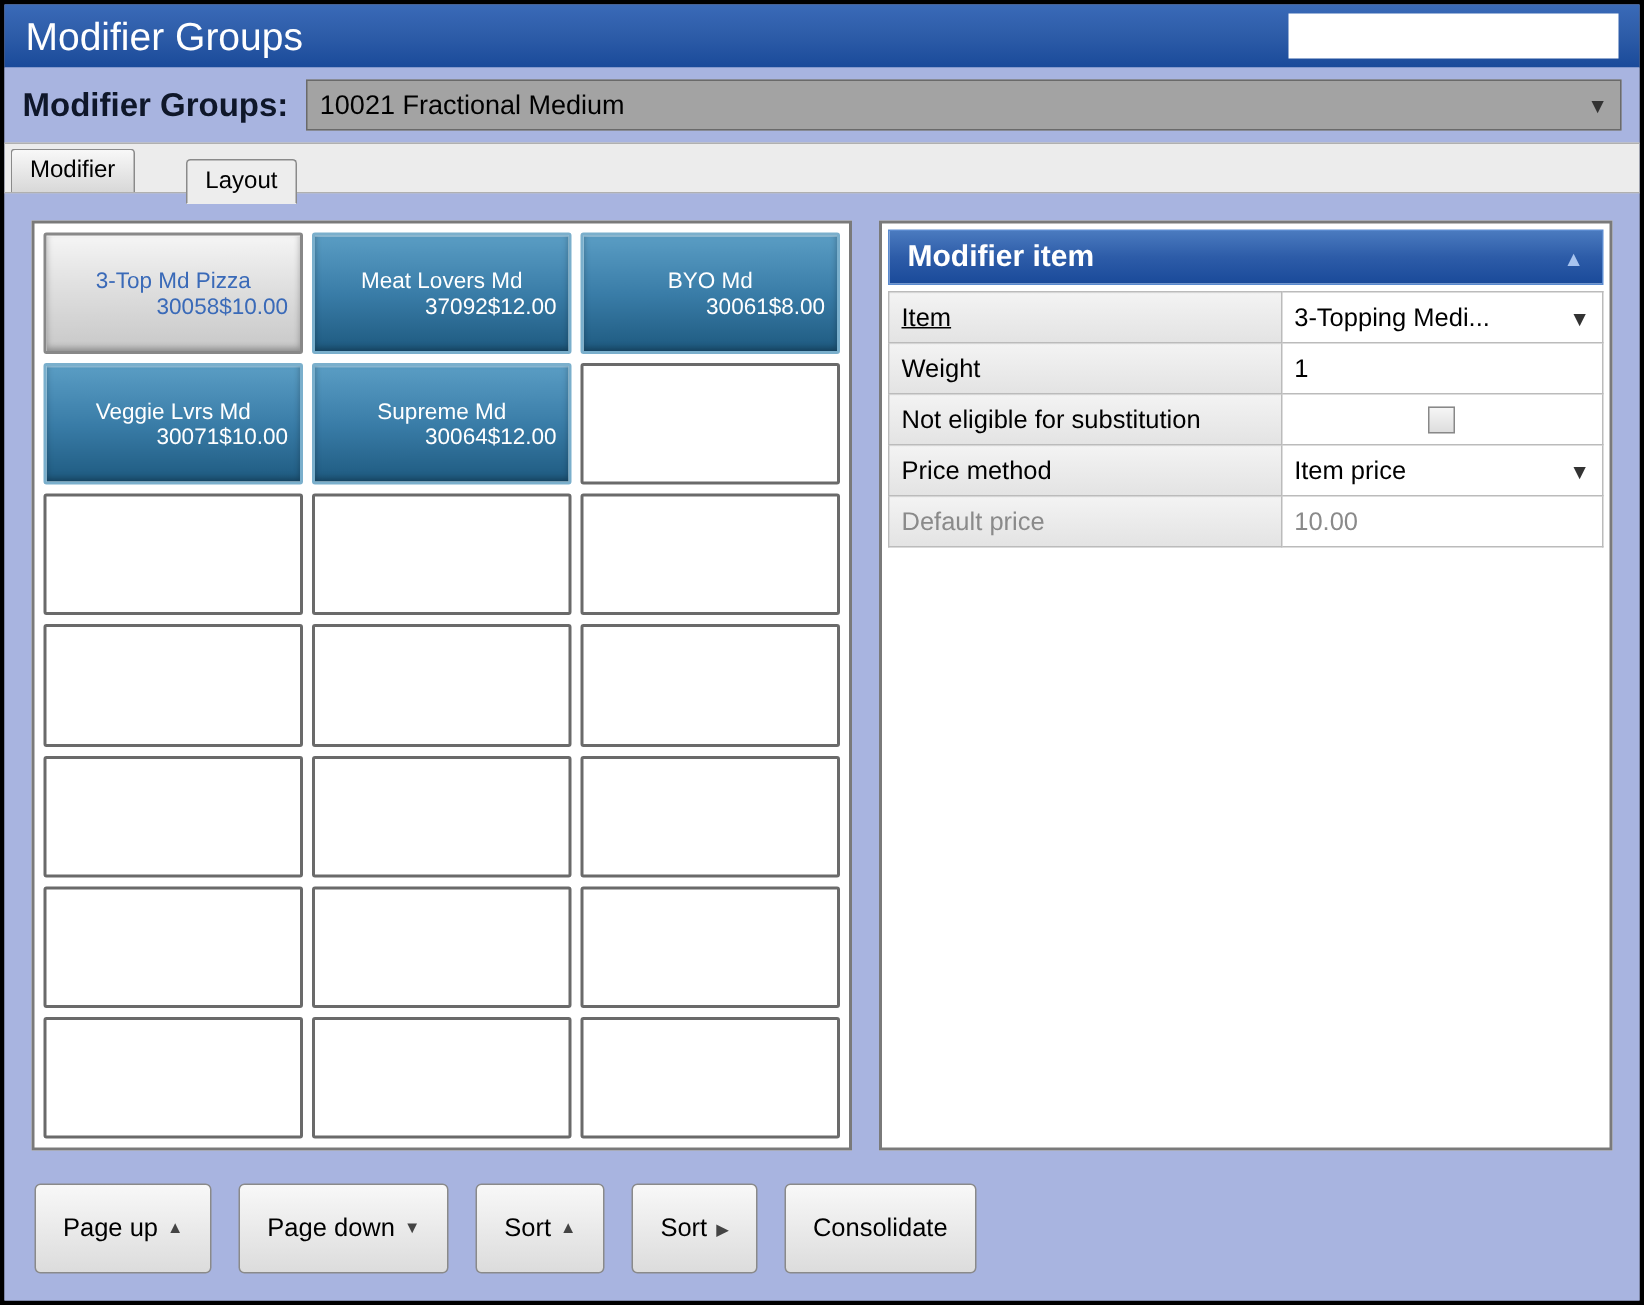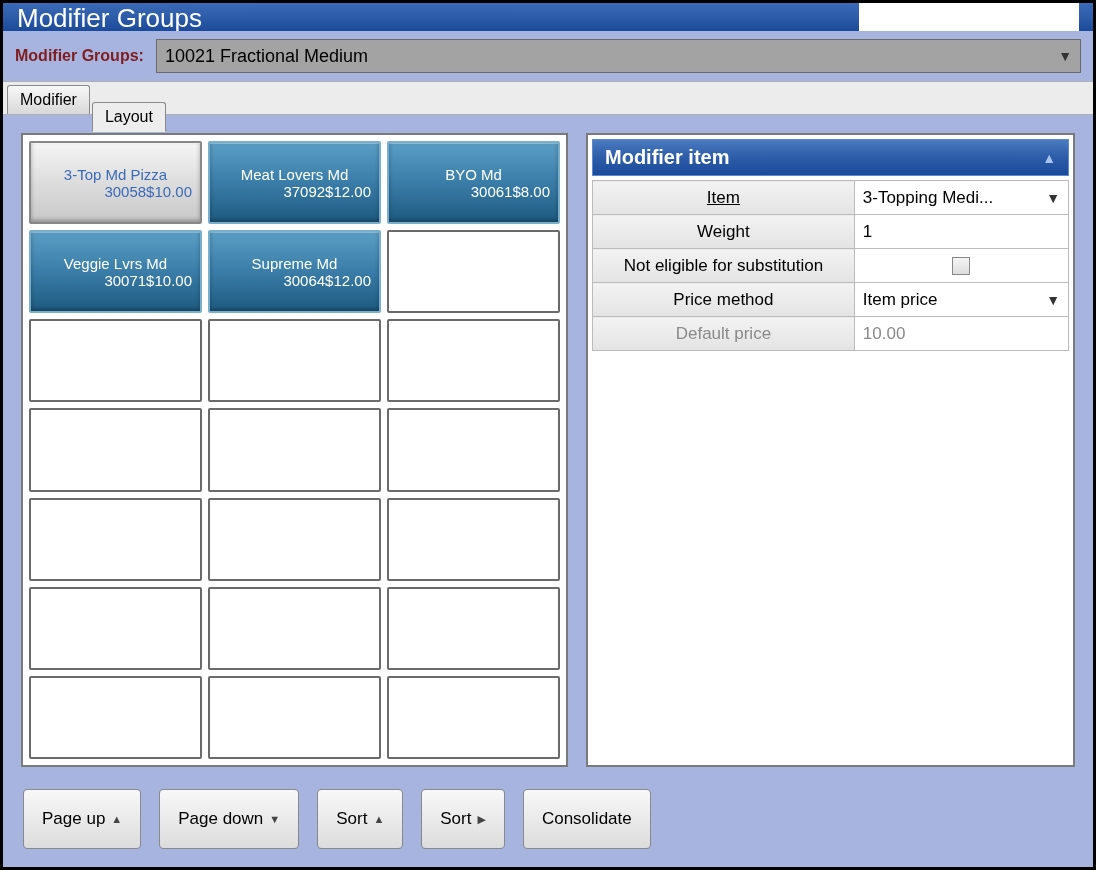--- a/index.html
+++ b/index.html
@@ -8,40 +8,40 @@
     font-family: Tahoma, Arial, sans-serif;
     background: #fff;
   }
   .window {
     width: 1096px; height: 870px;
     border: 3px solid #000;
     background: #a8b4e0;
     display: flex; flex-direction: column;
   }
   .titlebar {
-    height: 28px;
+    height: 42px;
     background: linear-gradient(to bottom, #3a6ab8 0%, #2d5ca8 50%, #1a4a9a 100%);
-    display: flex; 
+    display: flex; align-items: center;
     padding: 0 14px;
   }
   .titlebar-title {
     color: #fff; font-size: 26px; font-weight: normal;
     flex: 1;
   }
   .titlebar-search {
     width: 220px; height: 30px; background: #fff;
     border: none;
   }
   .selector-row {
     background: #a8b4e0;
     padding: 8px 12px;
     display: flex; align-items: center; gap: 12px;
   }
   .selector-label {
-    color: #7f1d1d; font-size: 16px; font-weight: bold;
+    color: #0f172a; font-size: 22px; font-weight: bold;
   }
   .selector-dropdown {
     flex: 1; height: 34px;
     background: #a3a3a3; border: 1px solid #6a6a6a;
     font-size: 18px; padding: 0 8px;
     display: flex; align-items: center; justify-content: space-between;
     cursor: pointer;
     text-align: right;
   }
   .dropdown-arrow { font-size: 14px; color: #333; }
@@ -58,22 +58,23 @@
     background: linear-gradient(to bottom, #f8f8f8, #d8d8d8);
     border: 1px solid #8a8a8a;
     border-bottom: none;
     font-size: 16px;
     cursor: pointer;
     margin-right: 2px;
     border-top-left-radius: 3px; border-top-right-radius: 3px;
   }
   .tab.active {
     background: #ededed;
-    position: relative; top: 18px;
+    position: relative; top: 8px;
     border-bottom: 1px solid #ededed;
+    margin-left: 32px;
   }
   .body-area {
     flex: 1; background: #a8b4e0;
     padding: 18px;
     display: flex; flex-direction: column;
   }
   .panels {
     flex: 1; display: flex; gap: 18px;
   }
   .left-panel {
@@ -141,21 +142,21 @@
     border-collapse: collapse;
     width: calc(100% - 8px);
   }
   .prop-table tr td {
     border: 1px solid #bbb;
     padding: 6px 8px;
     font-size: 17px;
     background: linear-gradient(to bottom, #f3f3f3, #e3e3e3);
     height: 34px;
   }
-  .prop-table tr td:first-child { width: 55%; text-align: center; }
+  .prop-table tr td:first-child { width: 55%; }
   .prop-table tr td:last-child { background: #fff; }
   .prop-table tr.disabled td { color: #8a8a8a; }
   .underline { text-decoration: underline; }
   .prop-dropdown {
     display: flex; justify-content: space-between; align-items: center;
     cursor: pointer;
   }
   .checkbox {
     width: 18px; height: 18px; border: 1px solid #888;
     background: linear-gradient(to bottom,#f5f5f5,#ddd);

